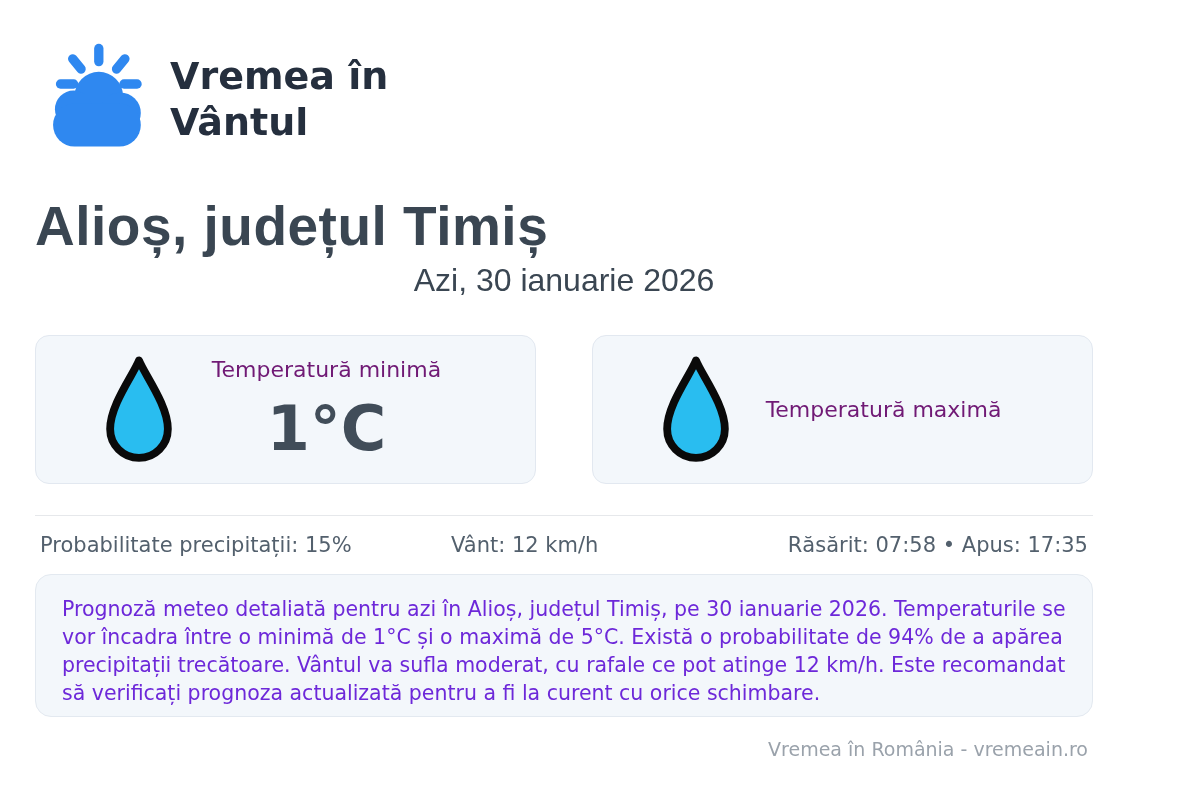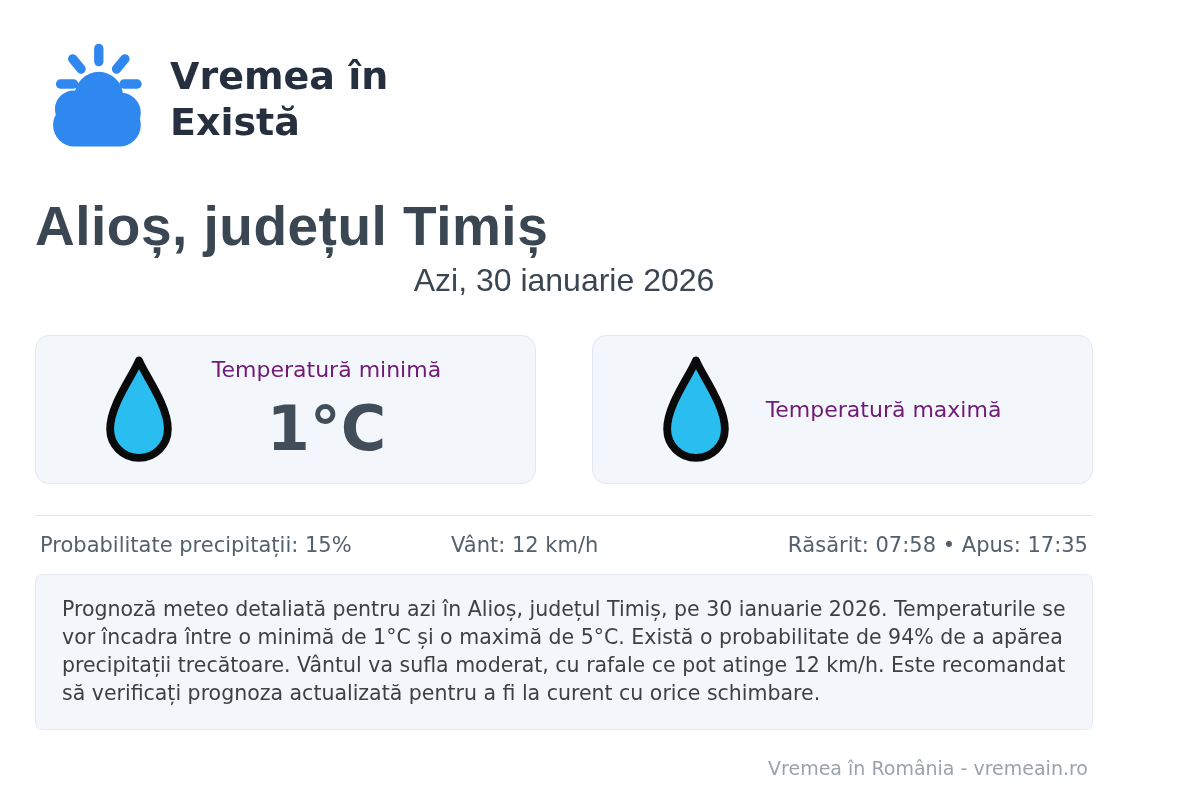--- a/index.html
+++ b/index.html
@@ -97,32 +97,32 @@
     font-size: 21px;
     color: #53606d;
   }
   .stats .stat-mid { margin-left: -90px; }
 
   
   .description {
     margin-top: 17px;
     background: #f3f7fb;
     border: 1px solid #e3e9f0;
-    border-radius: 8px;
-    padding: 20px 26px 22px 26px;
+    border-radius: 16px;
+    padding: 20px 26px 9px 26px;
     font-size: 20.5px;
     line-height: 28px;
-    color: #404040;
+    color: #6d28d9;
   }
 
   
   .footer {
     position: absolute;
     right: 40px;
-    bottom: 21px;
+    bottom: 40px;
     font-size: 19px;
     color: #9aa2ab;
   }
 </style>
 </head>
 <body>
 
 <div class="page">
 
   <div class="logo">
@@ -138,21 +138,21 @@
         <g fill="#2f88f0">
           <circle cx="63" cy="58" r="26"></circle>
           <circle cx="36" cy="72" r="20"></circle>
           <circle cx="86" cy="76" r="22"></circle>
           <rect x="14" y="66" width="94" height="46" rx="23"></rect>
         </g>
       </svg>
     </span>
     <div class="logo-text">
       <div>Vremea în</div>
-      <div>Există</div>
+      <div>Vântul</div>
     </div>
   </div>
 
   <h1 class="title">Alioș, județul Timiș</h1>
   <div class="subtitle">Azi, 30 ianuarie 2026</div>
 
   <div class="cards">
 
     <div class="card">
       <span>

